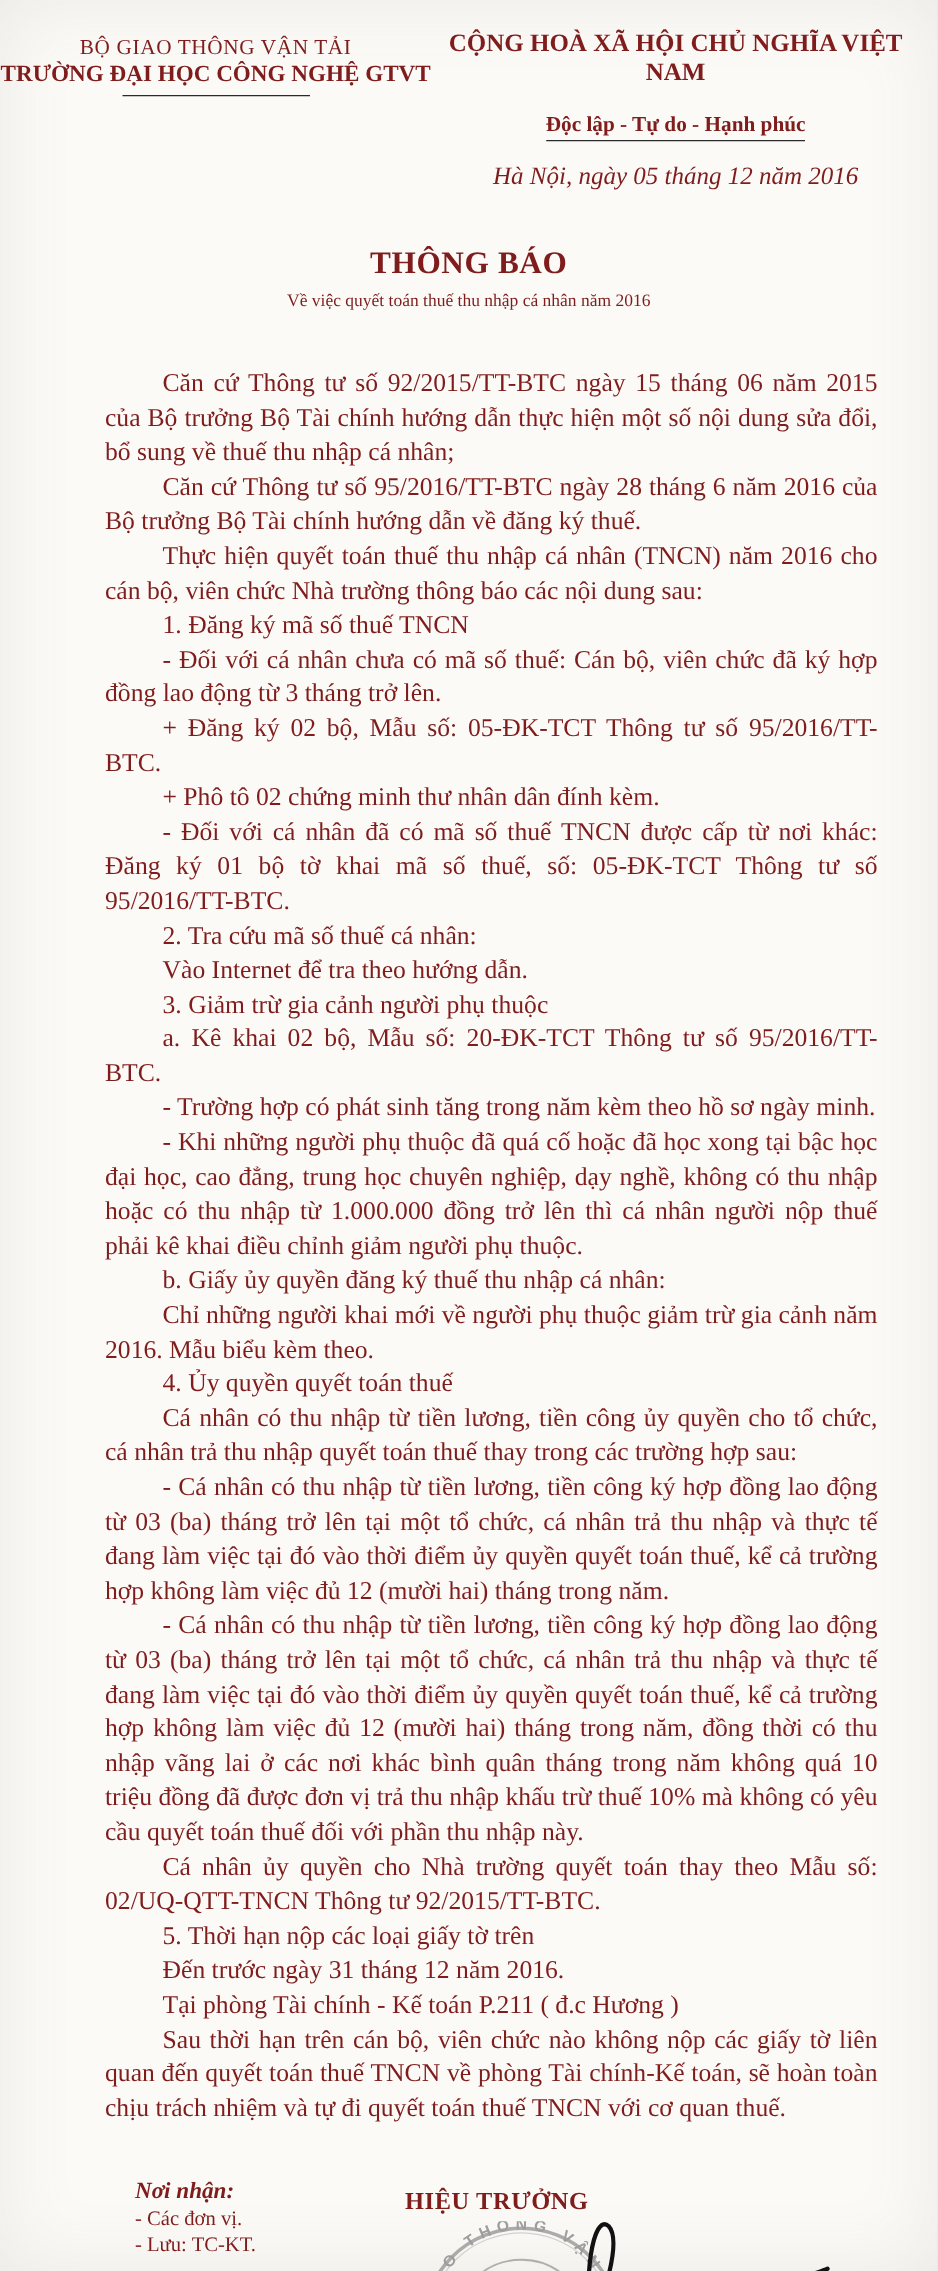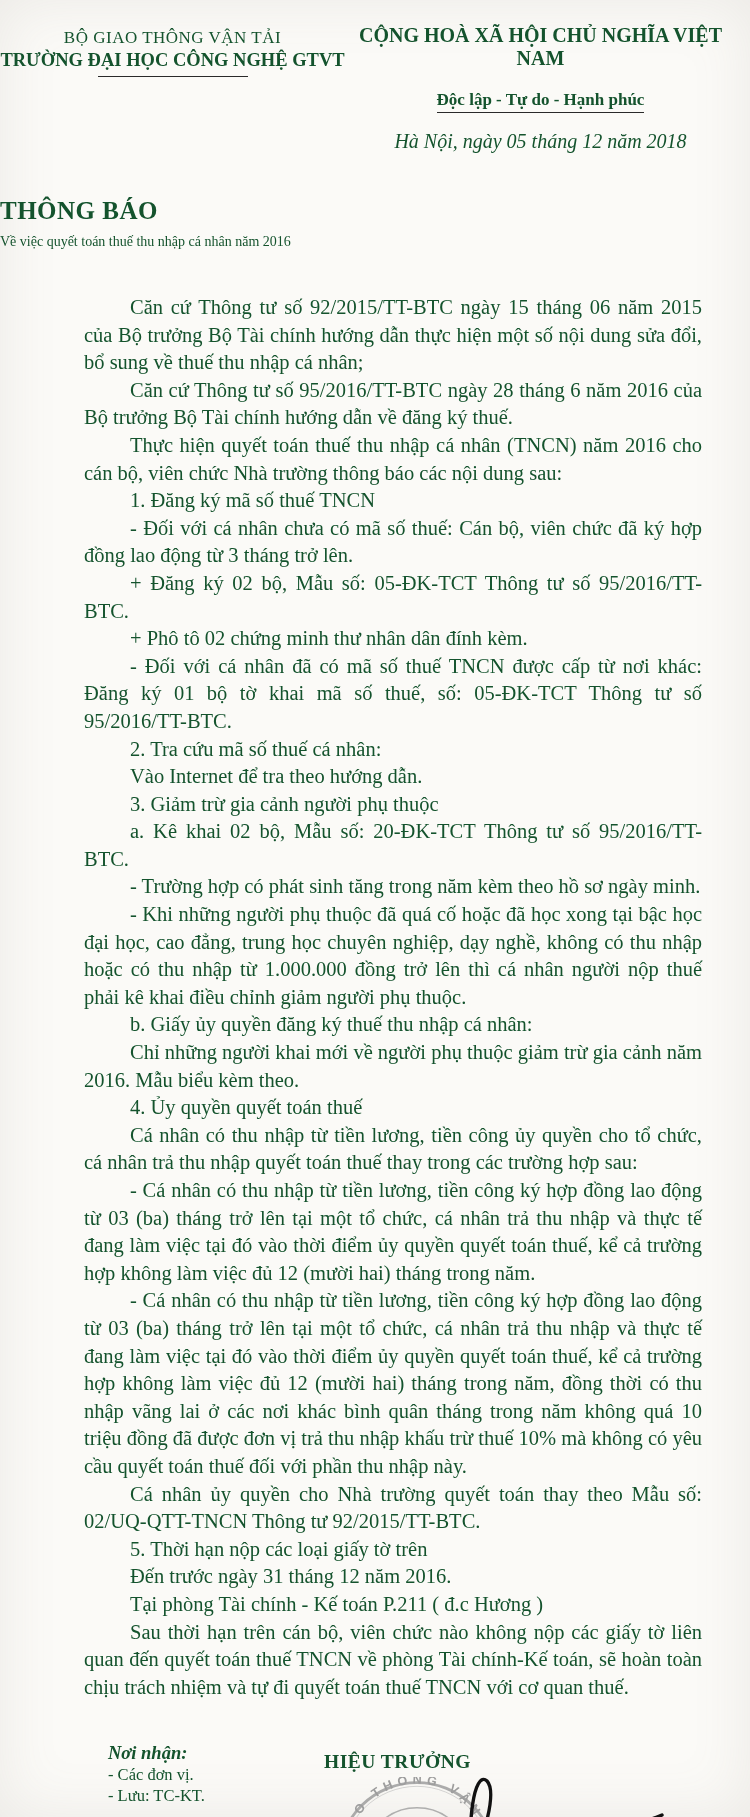--- a/index.html
+++ b/index.html
@@ -3,21 +3,21 @@
 <meta charset="utf-8">
 <style>
   * { margin: 0; padding: 0; box-sizing: border-box; }
   html, body { background: #e8e6e2; }
   .page {
     position: relative;
     width: 750px;
     height: 1817px;
     margin: 0 auto;
     background: #fbfaf7;
-    color: #14532d;
+    color: #7f1d1d;
     font-family: "Liberation Serif", "DejaVu Serif", serif;
     overflow: hidden;
     box-shadow: inset 0 0 60px rgba(120,115,105,0.12);
   }
 
   
   .doc-header {
     display: flex;
     padding-top: 24px;
   }
@@ -46,21 +46,21 @@
     padding-bottom: 2px;
     border-bottom: 1.7px solid #2a2a2a;
   }
   .date-line {
     font-size: 20px;
     font-style: italic;
     margin-top: 17px;
   }
 
   
-  .title-block { margin-top: 44px; }
+  .title-block { text-align: center; margin-top: 44px; }
   .doc-title { font-size: 25px; font-weight: bold; letter-spacing: 0.5px; }
   .doc-subtitle { font-size: 14px; font-weight: normal; margin-top: 9px; }
 
   
   .doc-body {
     margin: 44px 48px 0 84px;
     font-size: 20.5px;
     line-height: 27.6px;
     text-align: justify;
   }
@@ -95,21 +95,21 @@
 
   <header class="doc-header">
     <div class="org-block">
       <div class="org-line1">BỘ GIAO THÔNG VẬN TẢI</div>
       <div class="org-line2">TRƯỜNG ĐẠI HỌC CÔNG NGHỆ GTVT</div>
       <div class="org-rule"></div>
     </div>
     <div class="national-block">
       <div class="nat-line1">CỘNG HOÀ XÃ HỘI CHỦ NGHĨA VIỆT NAM</div><br>
       <div class="nat-line2">Độc lập - Tự do - Hạnh phúc</div>
-      <div class="date-line">Hà Nội, ngày 05 tháng  12  năm 2018</div>
+      <div class="date-line">Hà Nội, ngày 05 tháng  12  năm 2016</div>
     </div>
   </header>
 
   <section class="title-block">
     <div class="doc-title">THÔNG BÁO</div>
     <div class="doc-subtitle">Về việc quyết toán thuế thu nhập cá nhân năm 2016</div>
   </section>
 
   <main class="doc-body">
       <p class="para">Căn cứ Thông tư số 92/2015/TT-BTC ngày 15 tháng 06 năm 2015 của Bộ trưởng Bộ Tài chính hướng dẫn thực hiện một số nội dung sửa đổi, bổ sung về thuế thu nhập cá nhân;</p>

